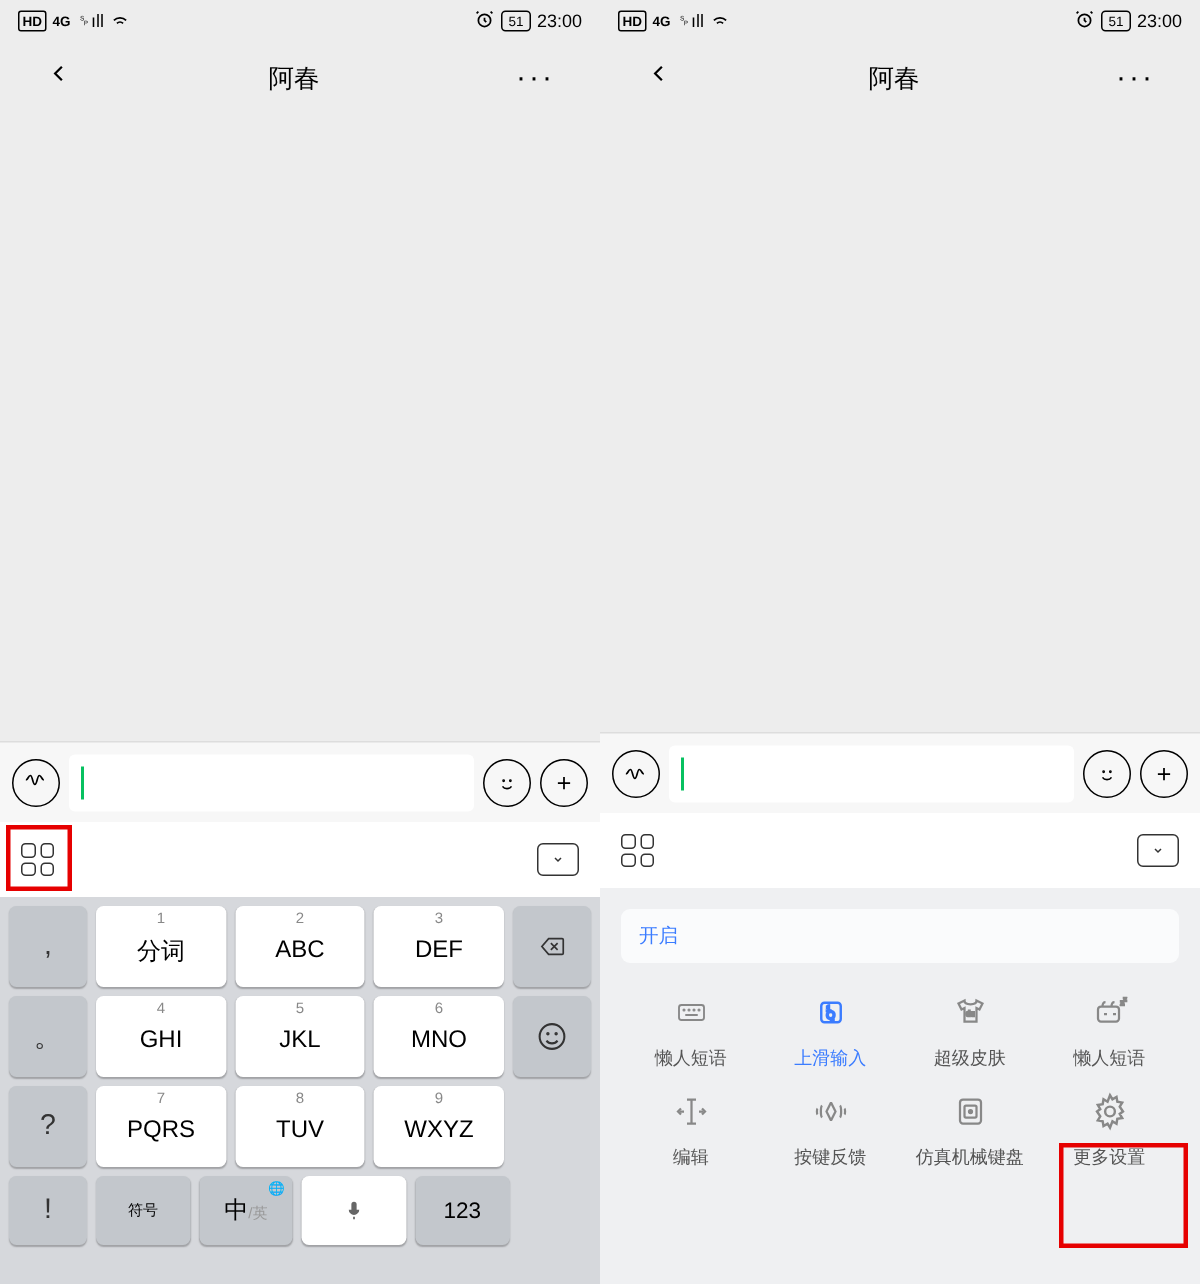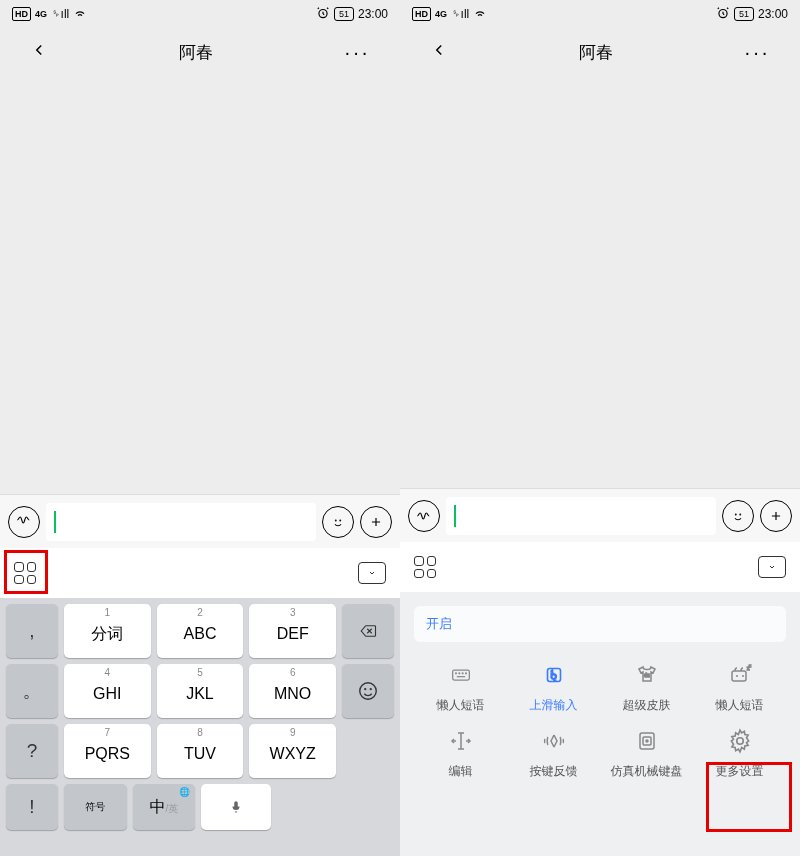--- a/index.html
+++ b/index.html
@@ -207,20 +207,23 @@
         <div class="abs gray" style="left: 132.646px; top: 186px; width: 62.6457px; height: 46px;">
           <span style="position:absolute;top:3px;right:5px;font-size:9px;color:#888;">🌐</span>
           <span class="m" style="font-size:16px;margin:0;">中<span style="font-size:10px;color:#999;">/英</span></span>
         </div>
         <div class="abs white" style="left: 201.291px; top: 186px; width: 69.6063px; height: 46px;">
           <svg width="14" height="20" viewBox="0 0 24 24" fill="#666">
             <rect x="9" y="2" width="6" height="12" rx="3"></rect>
             <path d="M6 11a6 6 0 0012 0M11 19h2v3h-2z" fill="#666"></path>
           </svg>
         </div>
+        <div class="abs gray" style="left: 276.898px; top: 186px; width: 62.6457px; height: 46px;">
+          <span class="m" style="font-size:15px;margin:0;">123</span>
+        </div>
       </div>
     <style>
       
       .phone:first-child .keyboard { display:block; height:258px; padding:6px; position:relative; }
       .phone:first-child .keyboard::after{content:"";}
     </style>
   </div>
 
   <div class="phone">
     <div class="status-bar">

